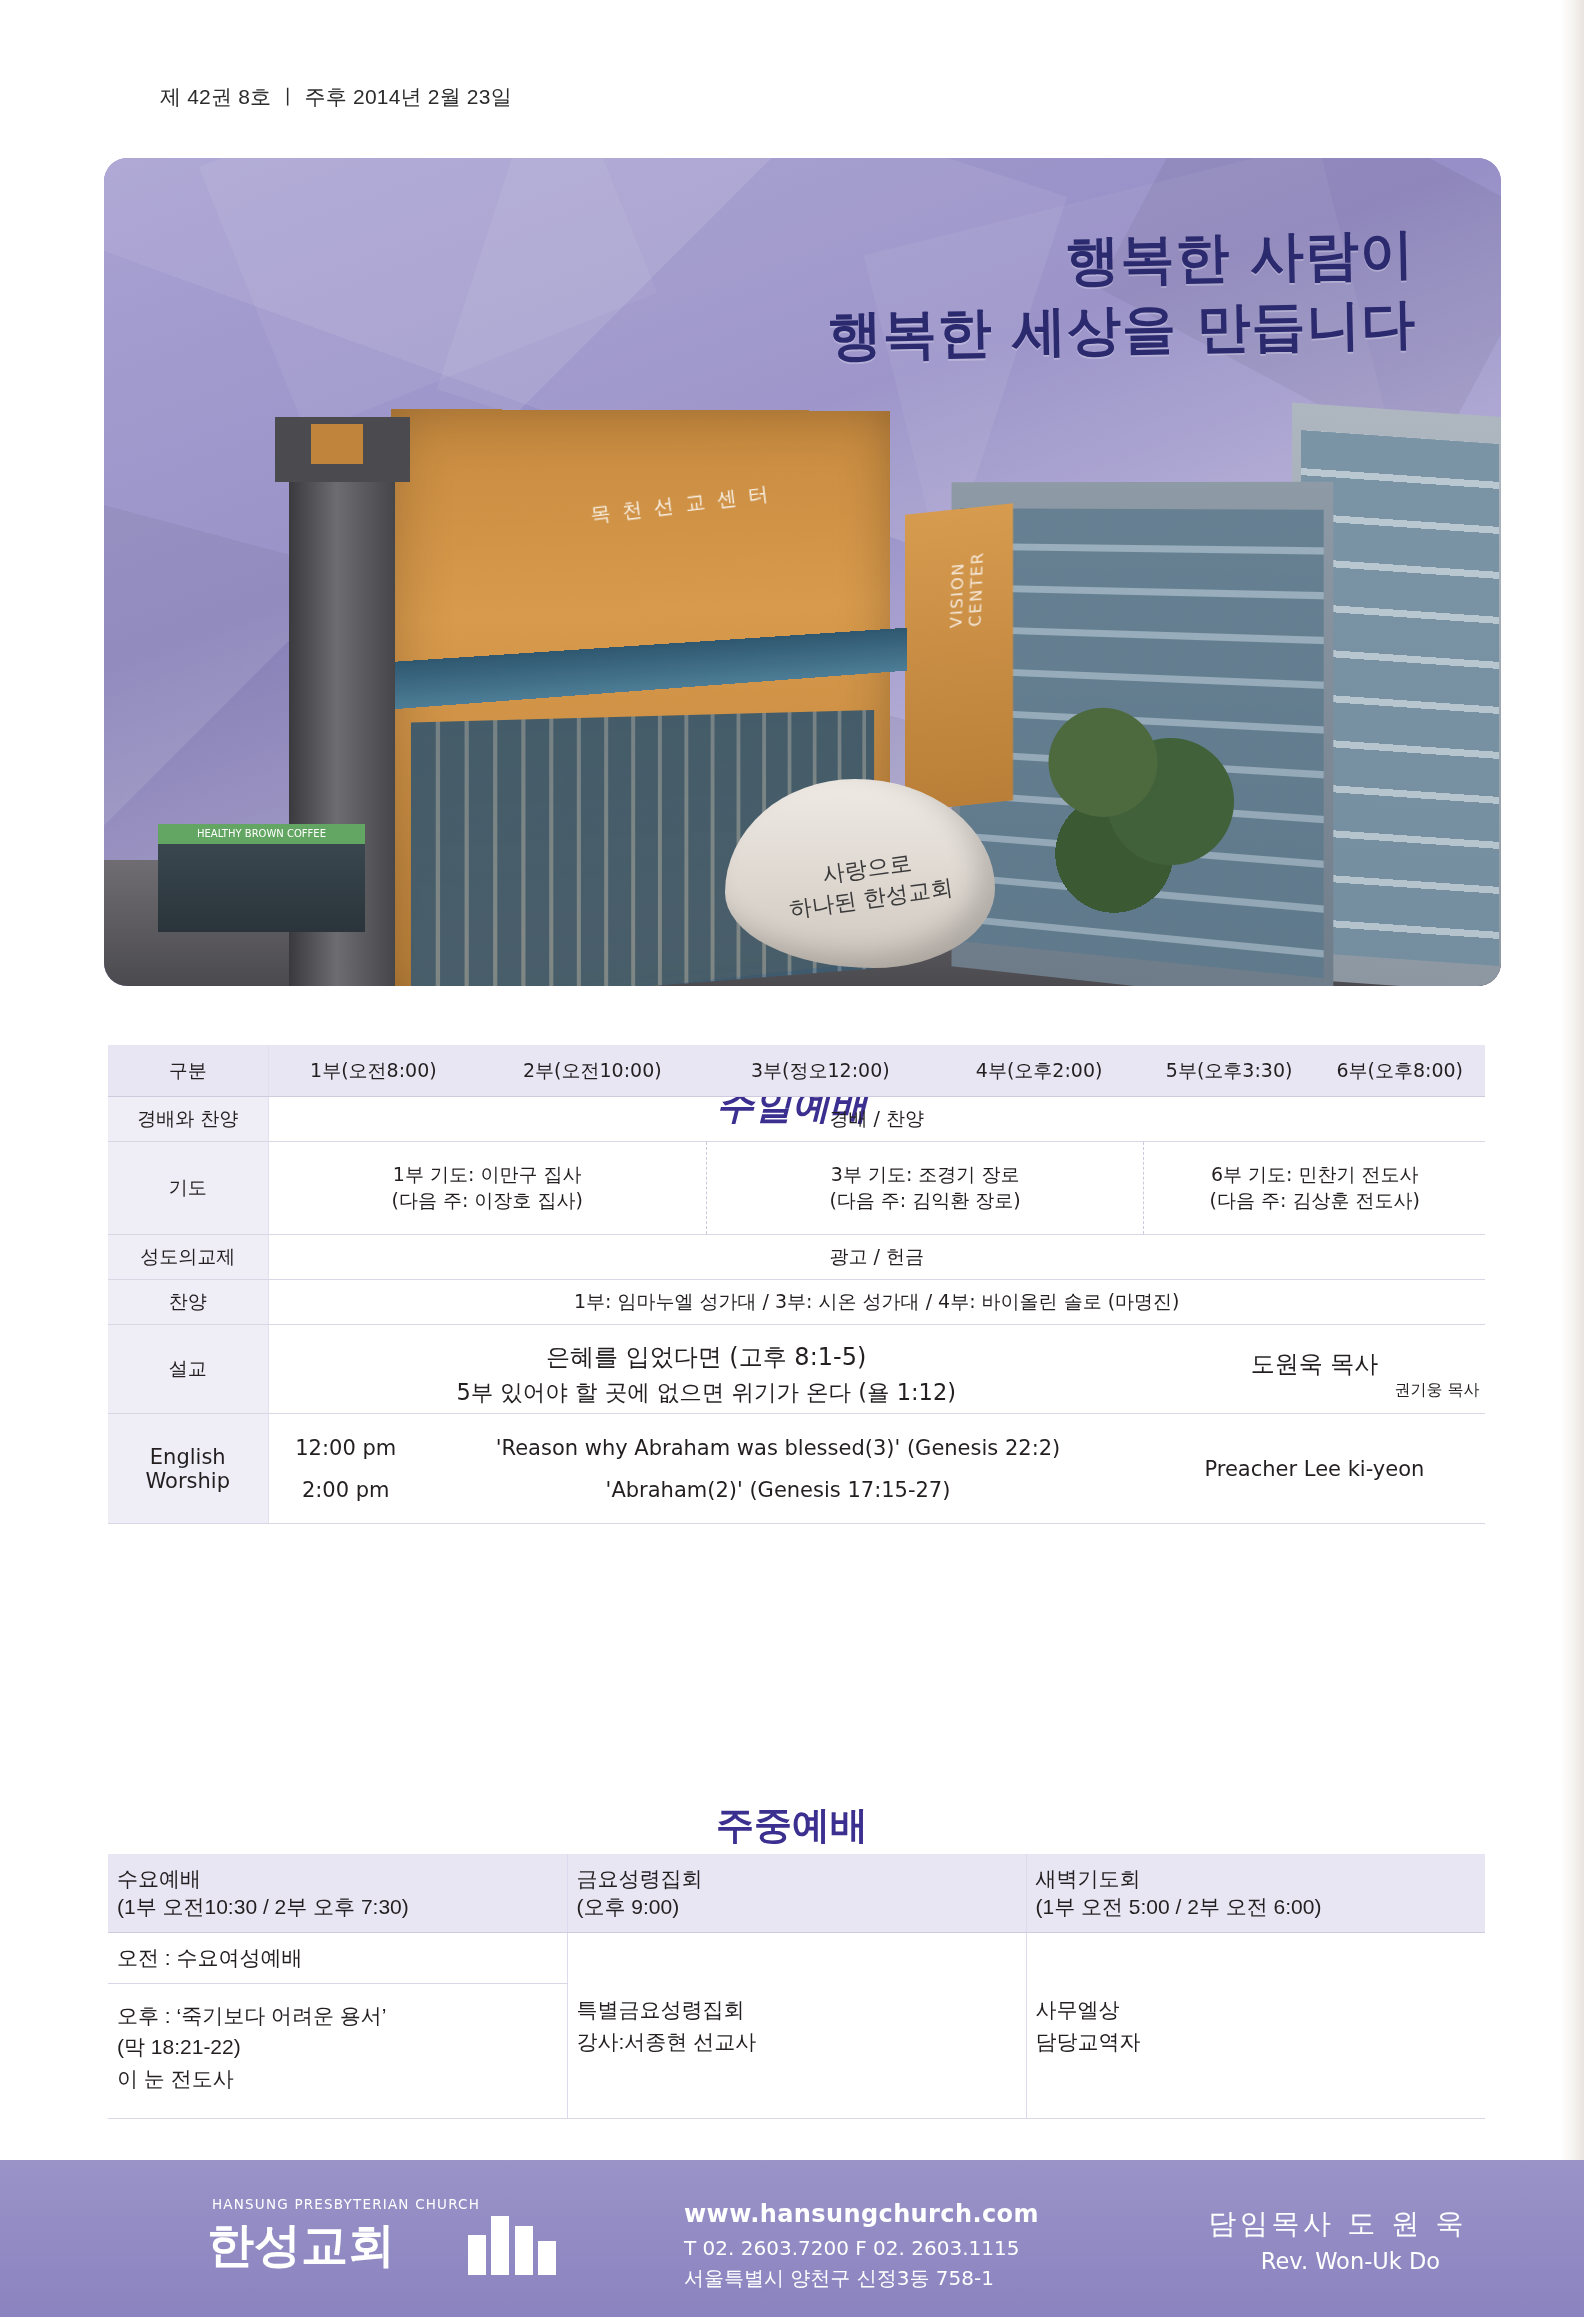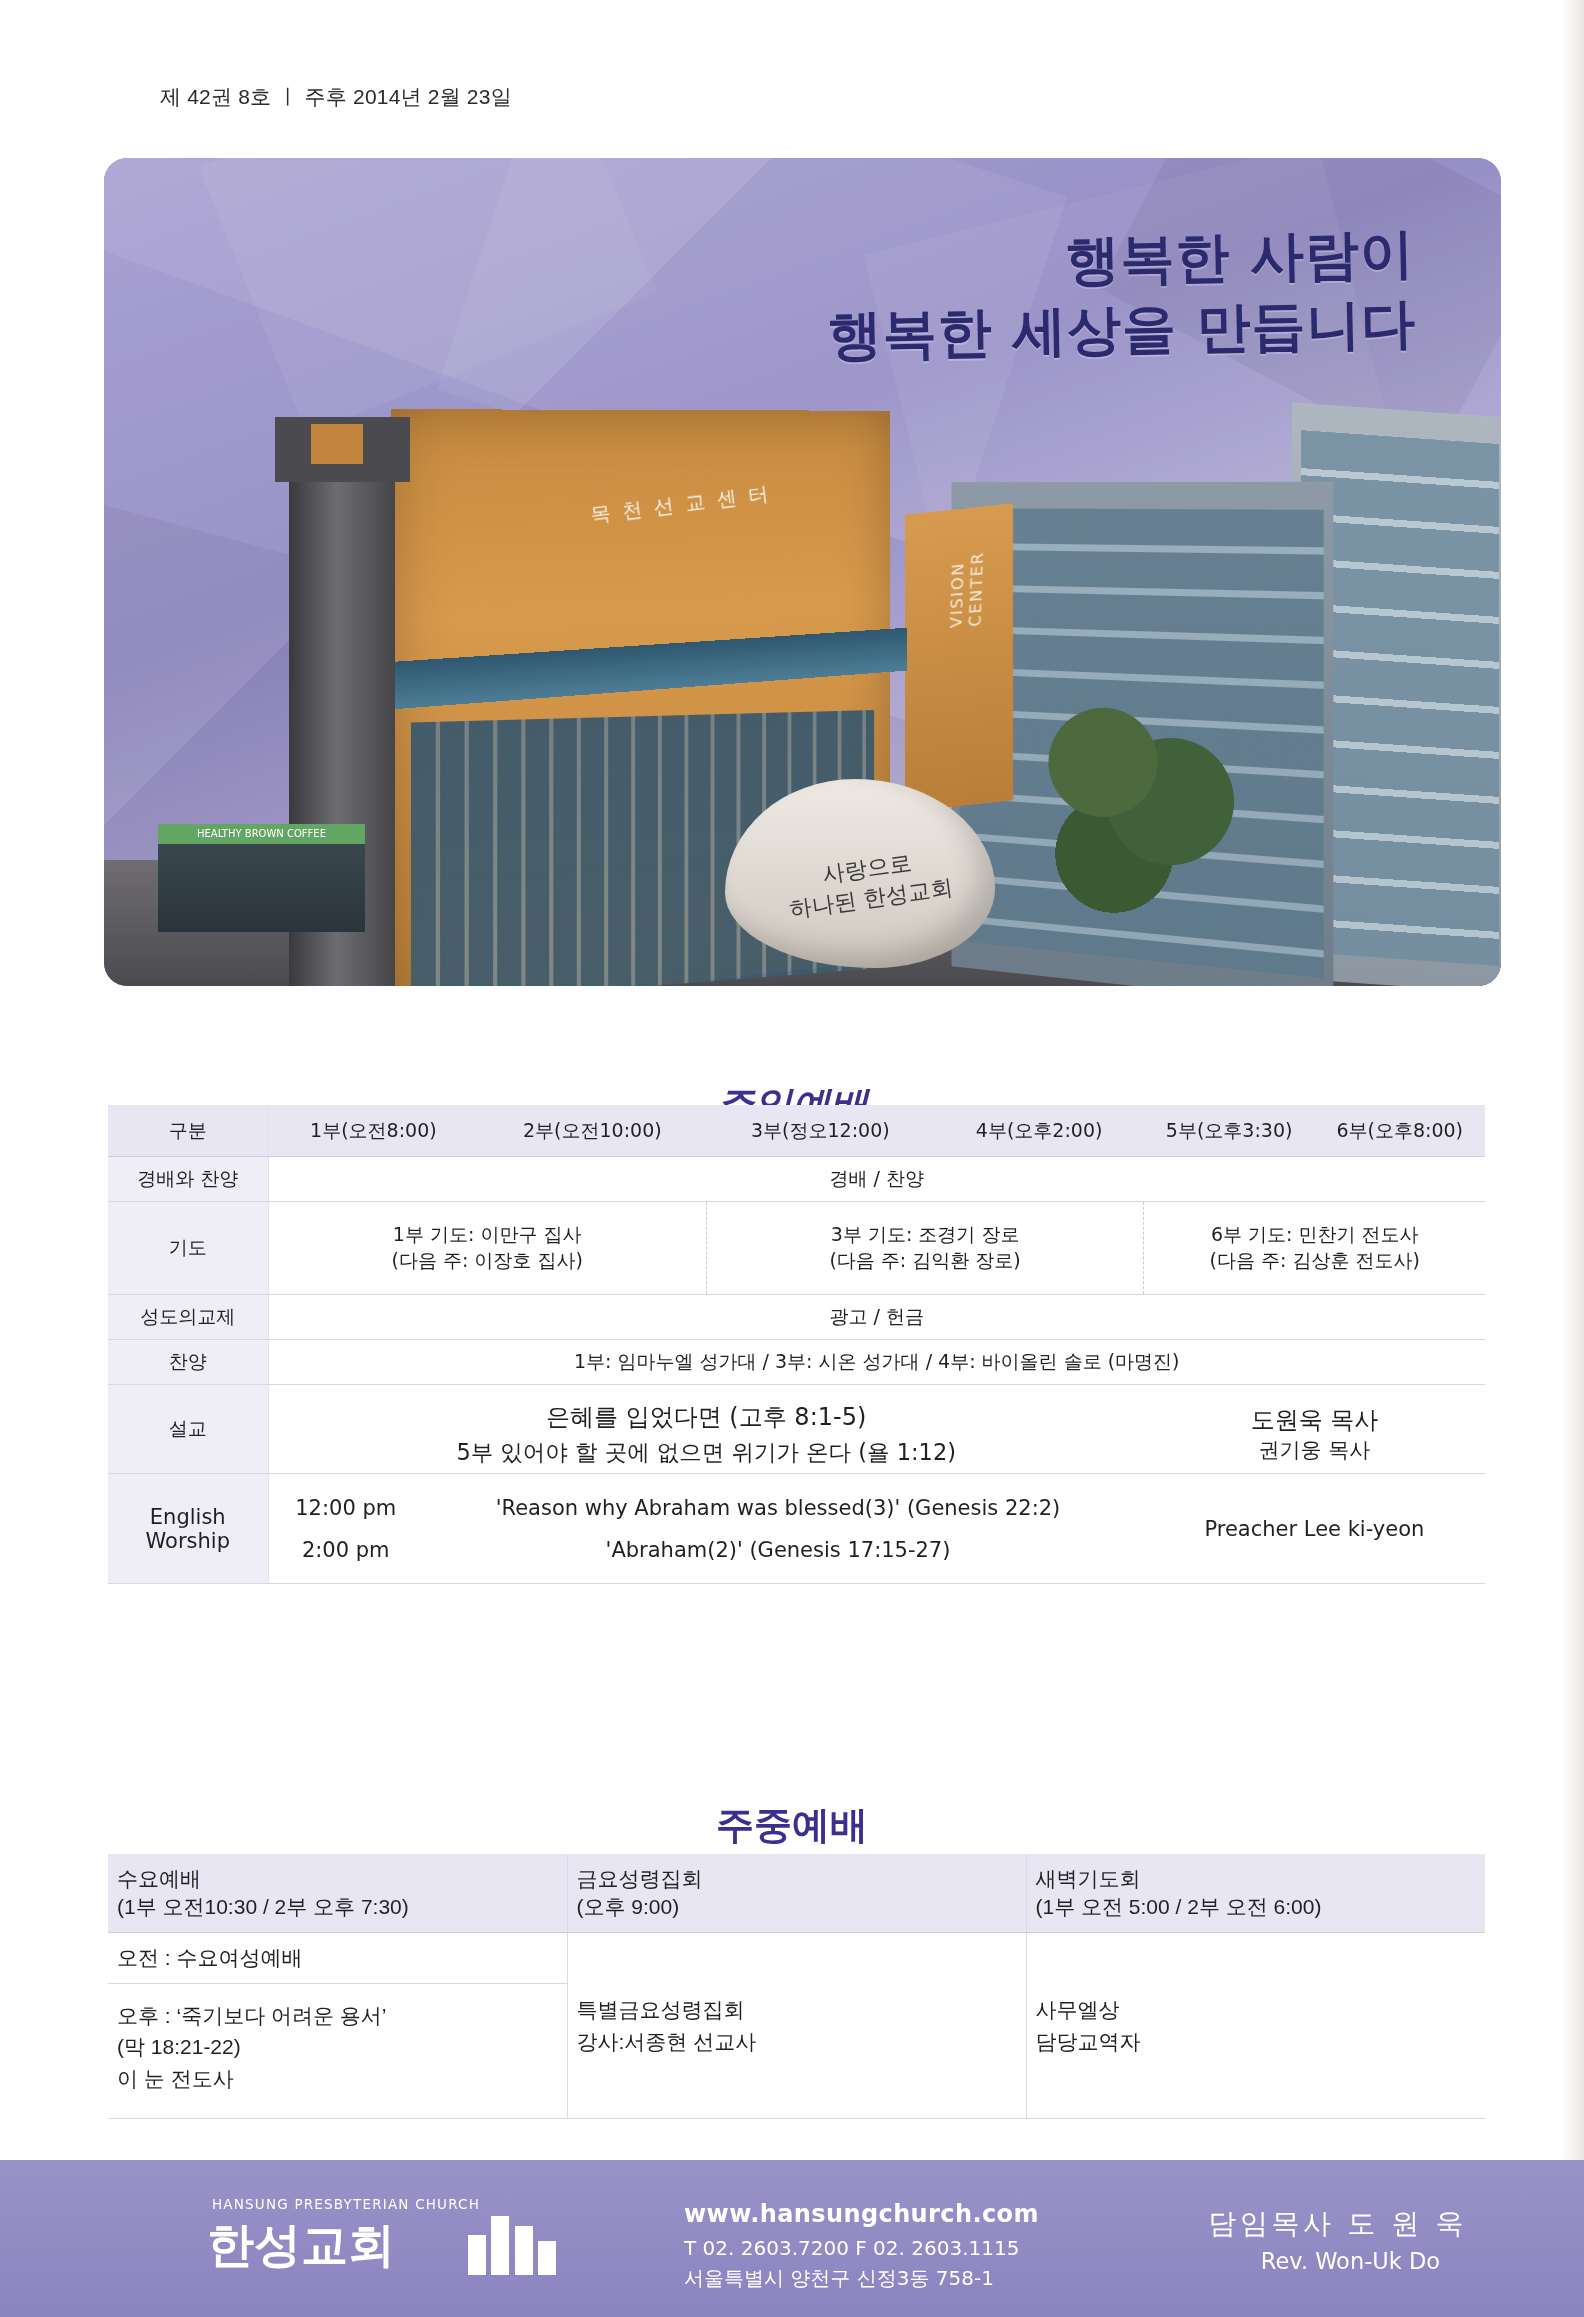--- a/index.html
+++ b/index.html
@@ -166,21 +166,21 @@
   .sec-title {
     position:absolute; width:100%; text-align:center;
     color:#3b2f8f; font-size:38px; font-weight:bold;
     font-family:"DejaVu Sans", sans-serif;
   }
   #sunday-title { top:1080px;font-style:italic; }
   #week-title { top:1800px; }
   
   table { border-collapse:collapse; }
   .sunday-table {
-    position:absolute; left:108px; top:1105px; width:1377px;
+    position:absolute; left:108px; top:1045px; width:1377px;
     font-size:19px;
   }
   .sunday-table td {
     border-bottom:0.9px solid #d9d6e6;
     padding:9px 7.2px;
     text-align:center;
     vertical-align:middle;
     font-family:"DejaVu Sans", sans-serif;
   }
   .sunday-table tr.head td {
@@ -193,21 +193,21 @@
   .sunday-table td.label {
     background:#efedf6;
     width:160px;
     border-right:0.9px solid #e2dfee;
   }
   .sunday-table td.head-label { background:#e9e6f3; }
   .vsep { border-left:0.9px dashed #cdc9dd; }
   .sermon-main { font-size:24px; padding-bottom:3.6px; }
   .sermon-sub { font-size:22.5px; }
   .sermon-name { font-size:24px; }
-  .sermon-name2 { font-size:21px; }
+  .sermon-name2 { font-size:16px;text-align:right; }
   .eng-row td { font-size:21px; }
   .eng-time { text-align:right; padding-right:14.4px; white-space:nowrap; }
   .eng-text { text-align:left; }
   
   .week-table {
     position:absolute; left:108px; top:1854px; width:1377px;
     font-size:21px;
   }
   .week-table td {
     border-bottom:0.9px solid #d9d6e6;

